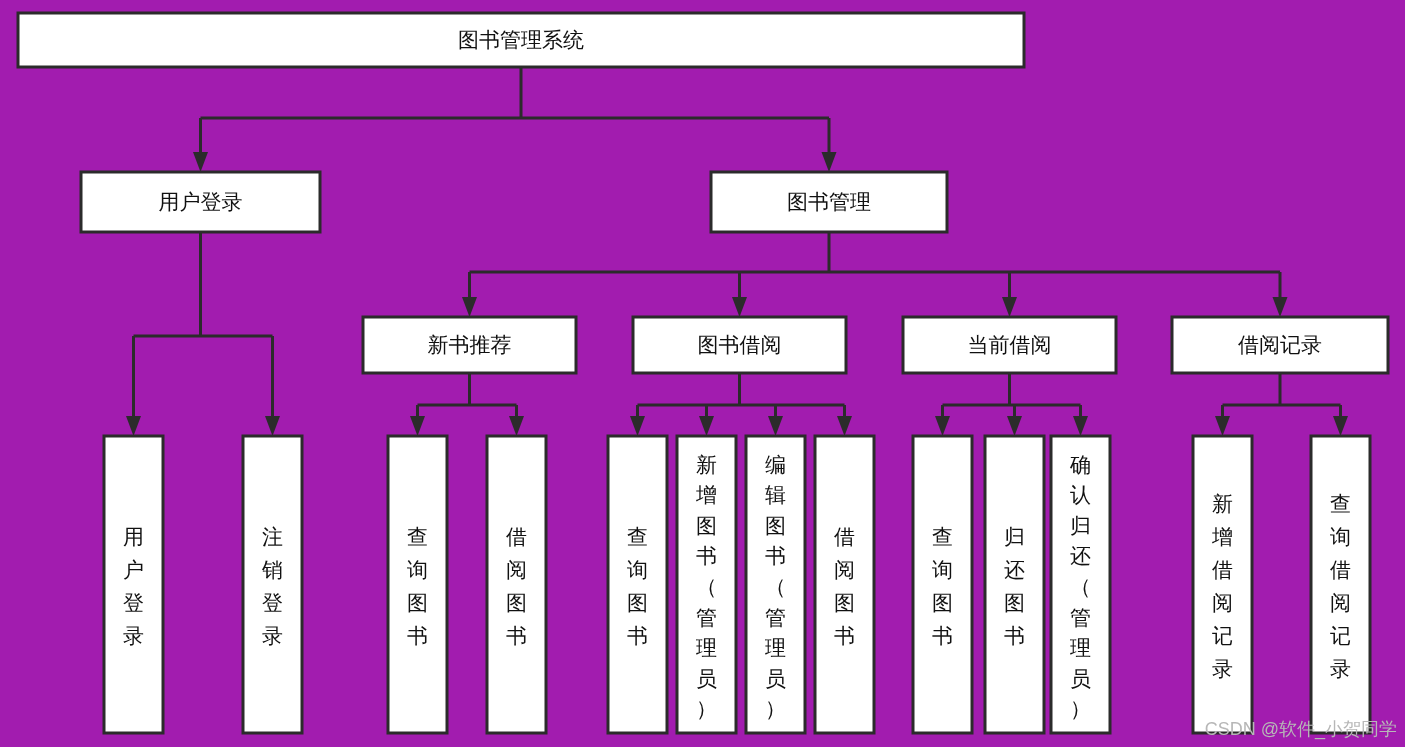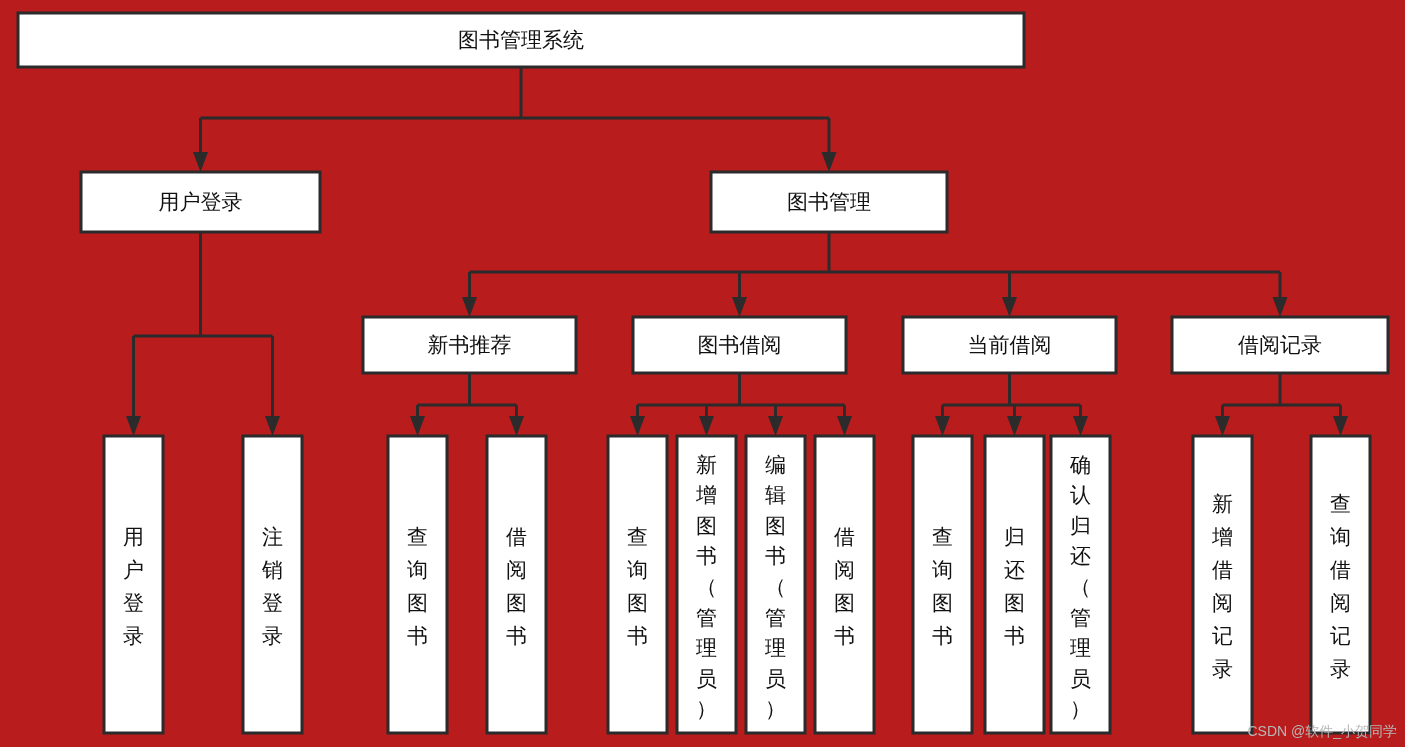--- a/index.html
+++ b/index.html
@@ -8,21 +8,21 @@
     padding: 0;
     background: #ffffff;
   }
   body {
     font-family: "Liberation Sans", "DejaVu Sans", sans-serif;
   }
   #canvas {
     position: relative;
     width: 1405px;
     height: 747px;
-    background: #b91c1c;
+    background: #a21caf;
     overflow: hidden;
   }
   svg.diagram {
     position: absolute;
     left: 0;
     top: 0;
     width: 1405px;
     height: 747px;
     display: block;
   }
@@ -51,21 +51,21 @@
   }
   .arrow-head {
     fill: #2b2b2b;
     stroke: none;
   }
   .watermark {
     position: absolute;
     right: 8px;
     bottom: 6px;
     font-family: "Liberation Sans", "DejaVu Sans", sans-serif;
-    font-size: 14px;
+    font-size: 18px;
     color: #b7b7b7;
     white-space: nowrap;
     user-select: none;
   }
 </style>
 </head>
 <body>
 
 <div id="canvas">
   <svg class="diagram" id="diagram-svg" viewBox="0 0 1405 747">

